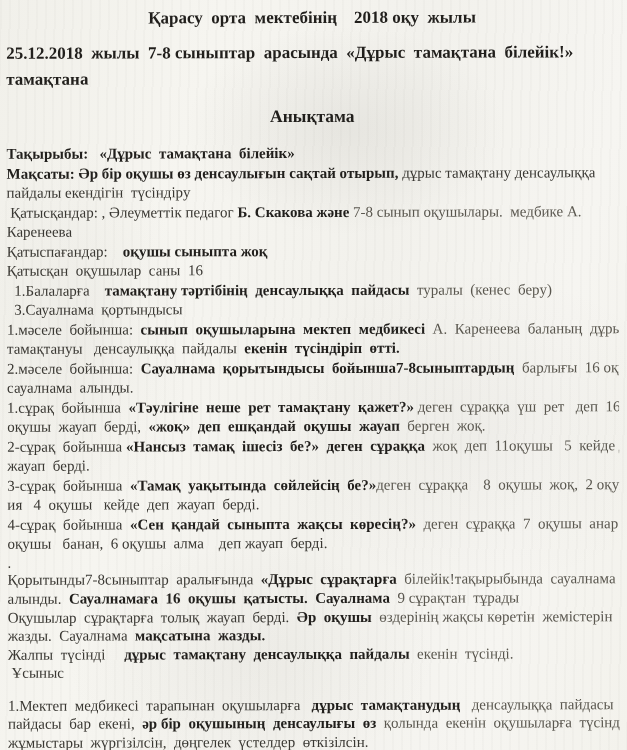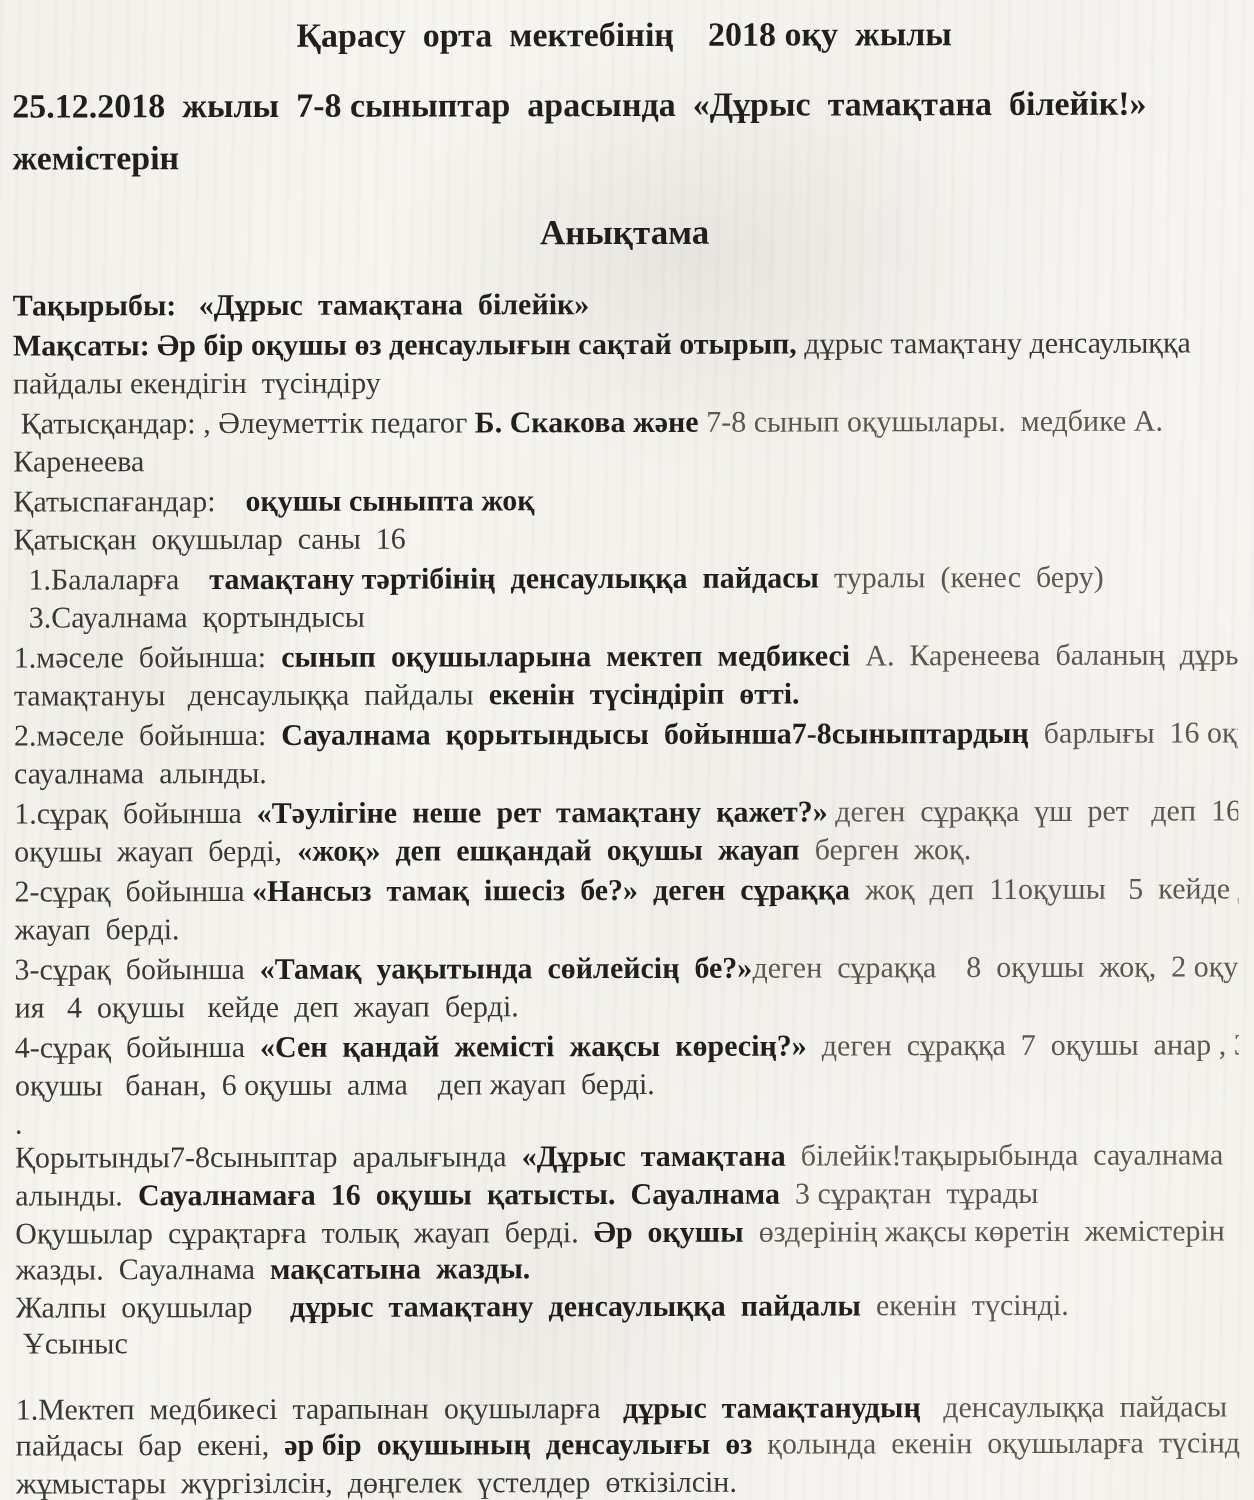--- a/index.html
+++ b/index.html
@@ -59,47 +59,47 @@
   .seg.bold  { font-weight: bold; color: var(--ink-bold); }
   .seg.light { color: var(--ink-light); text-align: right; }
 </style>
 </head>
 <body>
 
 <div class="page">
   <div class="doc">
       <p class="line title-center"><span class="seg bold">Қарасу  орта  мектебінің    2018 оқу  жылы</span></p>
       <p class="line title gap10"><span class="seg bold">25.12.2018  жылы  7-8 сыныптар  арасында  </span><span class="seg bold">«Дұрыс  тамақтана  білейік!»</span></p>
-      <p class="line title"><span class="seg bold">жемістерін</span></p>
+      <p class="line title"><span class="seg bold">тамақтана</span></p>
       <p class="line heading gap12"><span class="seg bold">Анықтама</span></p>
       <p class="line body gap16"><span class="seg bold">Тақырыбы:   «Дұрыс  тамақтана  білейік»</span></p>
       <p class="line body"><span class="seg bold">Мақсаты: Әр бір оқушы өз денсаулығын сақтай отырып,</span><span class="seg"> дұрыс тамақтану денсаулыққа</span></p>
       <p class="line body"><span class="seg">пайдалы екендігін  түсіндіру</span></p>
       <p class="line body"><span class="seg"> Қатысқандар: , Әлеуметтік педагог </span><span class="seg bold">Б. Скакова және </span><span class="seg light">7-8 сынып оқушылары.  медбике А.</span></p>
       <p class="line body"><span class="seg">Каренеева</span></p>
       <p class="line body"><span class="seg">Қатыспағандар:    </span><span class="seg bold">оқушы сыныпта жоқ</span></p>
       <p class="line body"><span class="seg">Қатысқан  оқушылар  саны  16</span></p>
       <p class="line body"><span class="seg">  1.Балаларға    </span><span class="seg bold">тамақтану тәртібінің  денсаулыққа  пайдасы</span><span class="seg light">  туралы  (кенес  беру)</span></p>
       <p class="line body"><span class="seg">  3.Сауалнама  қортындысы</span></p>
       <p class="line body"><span class="seg">1.мәселе  бойынша:  </span><span class="seg bold">сынып  оқушыларына  мектеп  медбикесі</span><span class="seg light">  А.  Каренеева  баланың  дұрыс</span></p>
       <p class="line body"><span class="seg">тамақтануы   денсаулыққа  пайдалы  </span><span class="seg bold">екенін  түсіндіріп  өтті.</span></p>
       <p class="line body"><span class="seg">2.мәселе  бойынша:  </span><span class="seg bold">Сауалнама  қорытындысы  бойынша7-8сыныптардың</span><span class="seg light">  барлығы  16 оқушыдан</span></p>
       <p class="line body"><span class="seg">сауалнама  алынды.</span></p>
       <p class="line body"><span class="seg">1.сұрақ  бойынша  </span><span class="seg bold">«Тәулігіне  неше  рет  тамақтану  қажет?»</span><span class="seg light"> деген  сұраққа  үш  рет   деп  16</span></p>
       <p class="line body"><span class="seg">оқушы  жауап  берді,  </span><span class="seg bold">«жоқ»  деп  ешқандай  оқушы  жауап  </span><span class="seg light">берген  жоқ.</span></p>
       <p class="line body"><span class="seg">2-сұрақ  бойынша </span><span class="seg bold">«Нансыз  тамақ  ішесіз  бе?»  деген  сұраққа</span><span class="seg light">  жоқ  деп  11оқушы   5  кейде деп</span></p>
       <p class="line body"><span class="seg">жауап  берді.</span></p>
       <p class="line body"><span class="seg">3-сұрақ  бойынша  </span><span class="seg bold">«Тамақ  уақытында  сөйлейсің  бе?»</span><span class="seg light">деген  сұраққа    8  оқушы  жоқ,  2 оқушы</span></p>
       <p class="line body"><span class="seg">ия   4  оқушы   кейде  деп  жауап  берді.</span></p>
-      <p class="line body"><span class="seg">4-сұрақ  бойынша  </span><span class="seg bold">«Сен  қандай  жемісті  жақсы  көресің?»</span><span class="seg light">  деген  сұраққа  7  оқушы  анар , 3</span></p>
+      <p class="line body"><span class="seg">4-сұрақ  бойынша  </span><span class="seg bold">«Сен  қандай  сыныпта  жақсы  көресің?»</span><span class="seg light">  деген  сұраққа  7  оқушы  анар , 3</span></p>
       <p class="line body"><span class="seg">оқушы   банан,  6 оқушы  алма    деп жауап  берді.</span></p>
       <p class="line dot"><span class="seg">.</span></p>
-      <p class="line body"><span class="seg">Қорытынды7-8сыныптар  аралығында  </span><span class="seg bold">«Дұрыс  тамақтана  </span><span class="seg light">білейік!тақырыбында  сауалнама</span></p>
-      <p class="line body2"><span class="seg">алынды.  </span><span class="seg bold">Сауалнамаға  16  оқушы  қатысты.  Сауалнама  </span><span class="seg light">3 сұрақтан  тұрады</span></p>
+      <p class="line body"><span class="seg">Қорытынды7-8сыныптар  аралығында  </span><span class="seg bold">«Дұрыс  сұрақтарға  </span><span class="seg light">білейік!тақырыбында  сауалнама</span></p>
+      <p class="line body2"><span class="seg">алынды.  </span><span class="seg bold">Сауалнамаға  16  оқушы  қатысты.  Сауалнама  </span><span class="seg light">9 сұрақтан  тұрады</span></p>
       <p class="line body2"><span class="seg">Оқушылар  сұрақтарға  толық  жауап  берді.  </span><span class="seg bold">Әр  оқушы  </span><span class="seg light">өздерінің жақсы көретін  жемістерін</span></p>
       <p class="line body2"><span class="seg">жазды.  Сауалнама  </span><span class="seg bold">мақсатына  жазды.</span></p>
-      <p class="line body2"><span class="seg">Жалпы  оқушылар     </span><span class="seg bold">дұрыс  тамақтану  денсаулыққа  пайдалы  </span><span class="seg light">екенін  түсінді.</span></p>
+      <p class="line body2"><span class="seg">Жалпы  түсінді     </span><span class="seg bold">дұрыс  тамақтану  денсаулыққа  пайдалы  </span><span class="seg light">екенін  түсінді.</span></p>
       <p class="line body2"><span class="seg"> Ұсыныс</span></p>
       <p class="line body2 gap14"><span class="seg">1.Мектеп  медбикесі  тарапынан  оқушыларға   </span><span class="seg bold">дұрыс  тамақтанудың </span><span class="seg light">  денсаулыққа  пайдасы</span></p>
       <p class="line body2"><span class="seg">пайдасы  бар  екені,  </span><span class="seg bold">әр бір  оқушының  денсаулығы  өз  </span><span class="seg light">қолында  екенін  оқушыларға  түсіндіру</span></p>
       <p class="line body2"><span class="seg">жұмыстары  жүргізілсін,  дөңгелек  үстелдер  өткізілсін.</span></p>
     </div>
 </div>
 
 </body></html>

